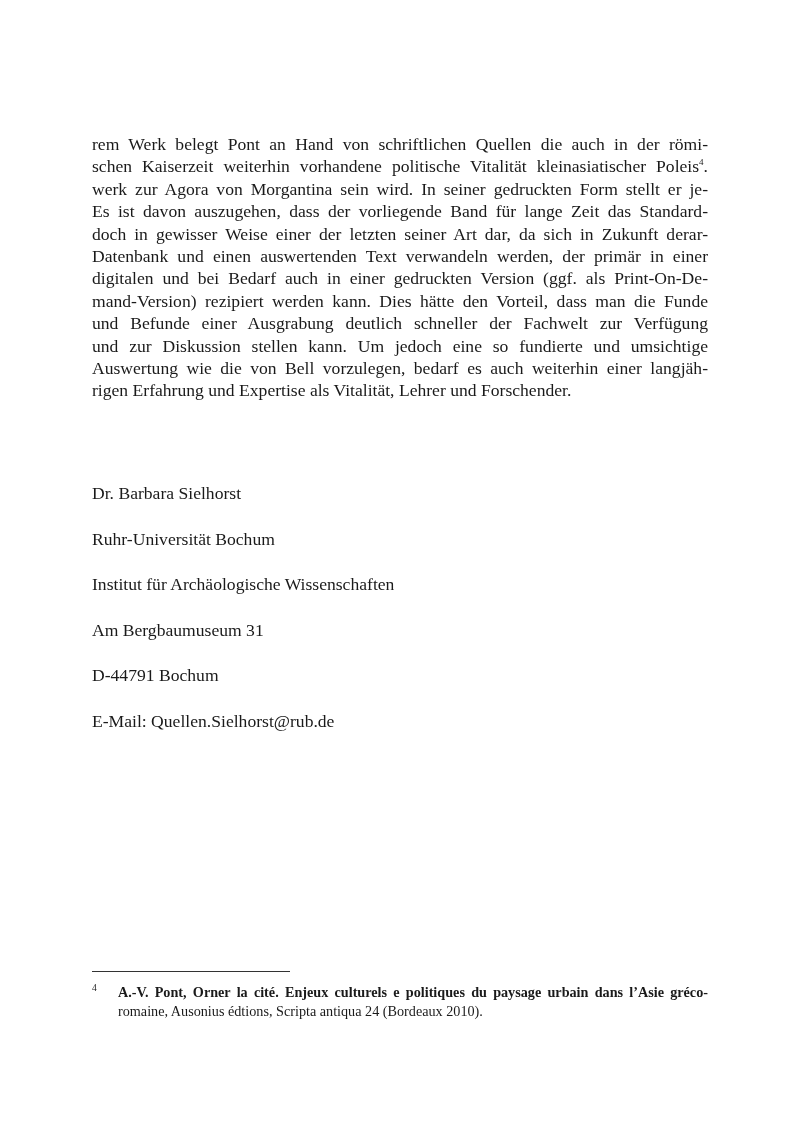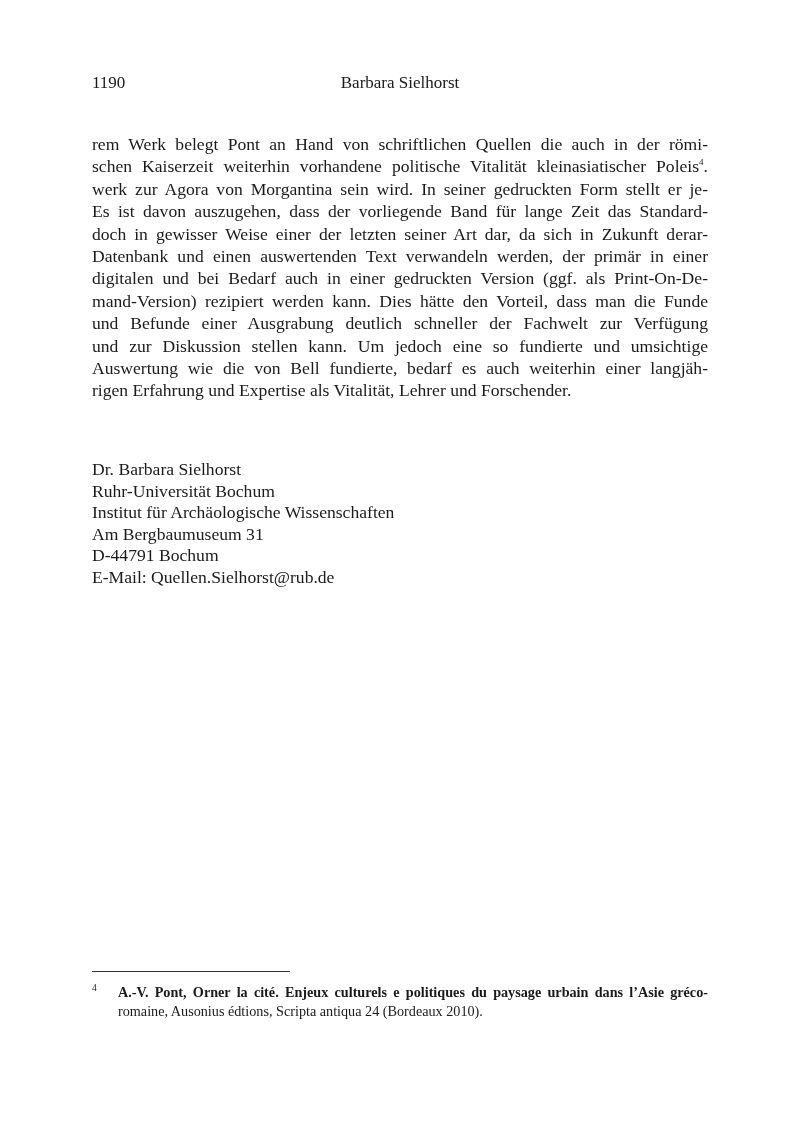--- a/index.html
+++ b/index.html
@@ -69,20 +69,21 @@
   }
   .address {
     position: absolute;
     top: 459px;
     left: 92px;
     font-size: 17.6px;
     line-height: 21.6px;
   }
   .address div {
     white-space: nowrap;
+    margin-top: 24px;
   }
   .footnote-rule {
     position: absolute;
     top: 971px;
     left: 92px;
     width: 198px;
     height: 0;
     border-top: 1.5px solid #333;
   }
   .footnote {
@@ -110,37 +111,33 @@
     text-align: justify;
     text-align-last: justify;
     font-weight: bold;
   }
 </style>
 </head>
 <body>
 
 <div class="page">
 
-  <div class="running-head">
-    <span class="page-number">1190</span>
-    <span class="running-title">Barbara Sielhorst</span>
-  </div>
 
   <div class="body-text">
     <span class="line">rem Werk belegt Pont an Hand von schriftlichen Quellen die auch in der römi-</span>
     <span class="line"><span>schen Kaiserzeit weiterhin vorhandene politische Vitalität kleinasiatischer Poleis</span><sup class="fnref">4</sup><span>.</span></span>
     <span class="line">werk zur Agora von Morgantina sein wird. In seiner gedruckten Form stellt er je-</span>
     <span class="line">Es ist davon auszugehen, dass der vorliegende Band für lange Zeit das Standard-</span>
     <span class="line">doch in gewisser Weise einer der letzten seiner Art dar, da sich in Zukunft derar-</span>
     <span class="line">Datenbank und einen auswertenden Text verwandeln werden, der primär in einer</span>
     <span class="line">digitalen und bei Bedarf auch in einer gedruckten Version (ggf. als Print-On-De-</span>
     <span class="line">mand-Version) rezipiert werden kann. Dies hätte den Vorteil, dass man die Funde</span>
     <span class="line">und Befunde einer Ausgrabung deutlich schneller der Fachwelt zur Verfügung</span>
     <span class="line">und zur Diskussion stellen kann. Um jedoch eine so fundierte und umsichtige</span>
-    <span class="line">Auswertung wie die von Bell fundierte, bedarf es auch weiterhin einer langjäh-</span>
+    <span class="line">Auswertung wie die von Bell vorzulegen, bedarf es auch weiterhin einer langjäh-</span>
     <span class="line last">rigen Erfahrung und Expertise als Vitalität, Lehrer und Forschender.</span>
   </div>
 
   <div class="address">
     <div>Dr. Barbara Sielhorst</div>
     <div>Ruhr-Universität Bochum</div>
     <div>Institut für Archäologische Wissenschaften</div>
     <div>Am Bergbaumuseum 31</div>
     <div>D-44791 Bochum</div>
     <div>E-Mail: Quellen.Sielhorst@rub.de</div>

